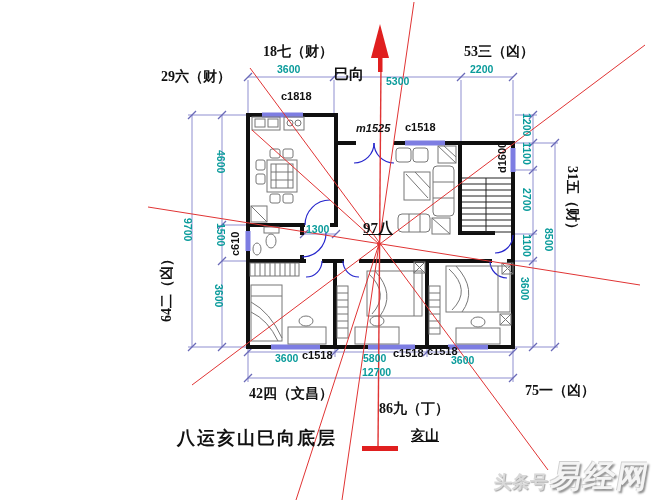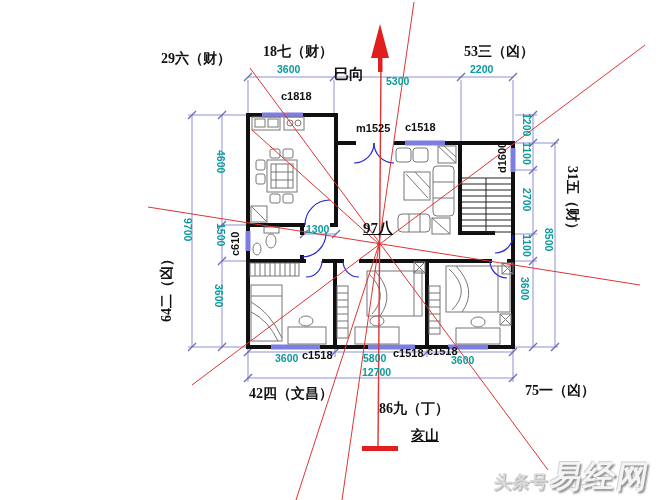--- a/index.html
+++ b/index.html
@@ -215,28 +215,29 @@
       <rect x="378" y="54" width="4.5" height="18"></rect>
     </g>
 
     <rect x="362" y="446" width="36" height="5" fill="#e01f1f"></rect>
   </svg>
 
   <div class="lbl s15" style="left:334px;top:30px;margin-top:36px;">巳向</div>
   <div class="lbl s14" style="left:411px;top:428px;text-decoration:underline;">亥山</div>
   <div class="lbl s15" style="left:363px;top:220px;text-decoration:underline;">97八</div>
   <div class="lbl s14" style="left:263px;top:44px;">18七（财）</div>
-  <div class="lbl s14" style="left:161px;top:51px;">29六（财）</div>
+  <div class="lbl s14" style="left:161px;top:69px;">29六（财）</div>
   <div class="lbl s14" style="left:464px;top:44px;">53三（凶）</div>
   <div class="lbl s14 v90" style="left:580px;top:166px;">31五（财）</div>
   <div class="lbl s14 vm90" style="left:159px;top:322px;">64二（凶）</div>
   <div class="lbl s14" style="left:249px;top:386px;">42四（文昌）</div>
   <div class="lbl s14" style="left:379px;top:401px;">86九（丁）</div>
   <div class="lbl s14" style="left:525px;top:383px;">75一（凶）</div>
 
+  <div class="lbl caption" style="left:177px;top:429px;">八运亥山巳向底层</div>
 
   <div class="dim" style="left:277px;top:64px;">3600</div>
   <div class="dim" style="left:386px;top:76px;">5300</div>
   <div class="dim" style="left:470px;top:64px;">2200</div>
 
   <div class="dim" style="left:275px;top:353px;">3600</div>
   <div class="dim" style="left:363px;top:353px;">5800</div>
   <div class="dim" style="left:451px;top:355px;">3600</div>
   <div class="dim" style="left:362px;top:367px;">12700</div>
 
@@ -248,21 +249,21 @@
   <div class="dim v90" style="left:532px;top:113px;">1200</div>
   <div class="dim v90" style="left:532px;top:142px;">1100</div>
   <div class="dim v90" style="left:532px;top:188px;">2700</div>
   <div class="dim v90" style="left:532px;top:234px;">1100</div>
   <div class="dim v90" style="left:530px;top:277px;">3600</div>
   <div class="dim v90" style="left:554px;top:228px;">8500</div>
 
   <div class="dim" style="left:306px;top:224px;">1300</div>
 
   <div class="opn" style="left:281px;top:91px;">c1818</div>
-  <div class="opn" style="left:356px;top:123px;">m1525</div>
+  <div class="opn" style="left:356px;top:123px;font-style:italic;">m1525</div>
   <div class="opn" style="left:405px;top:122px;">c1518</div>
   <div class="opn vm90" style="left:497px;top:173px;">d1600</div>
   <div class="opn vm90" style="left:230px;top:256px;">c610</div>
   <div class="opn" style="left:302px;top:350px;">c1518</div>
   <div class="opn" style="left:393px;top:348px;">c1518</div>
   <div class="opn" style="left:427px;top:346px;">c1518</div>
 
   <div class="wm-prefix">头条号</div>
   <div class="wm-brand">易经网</div>
 

